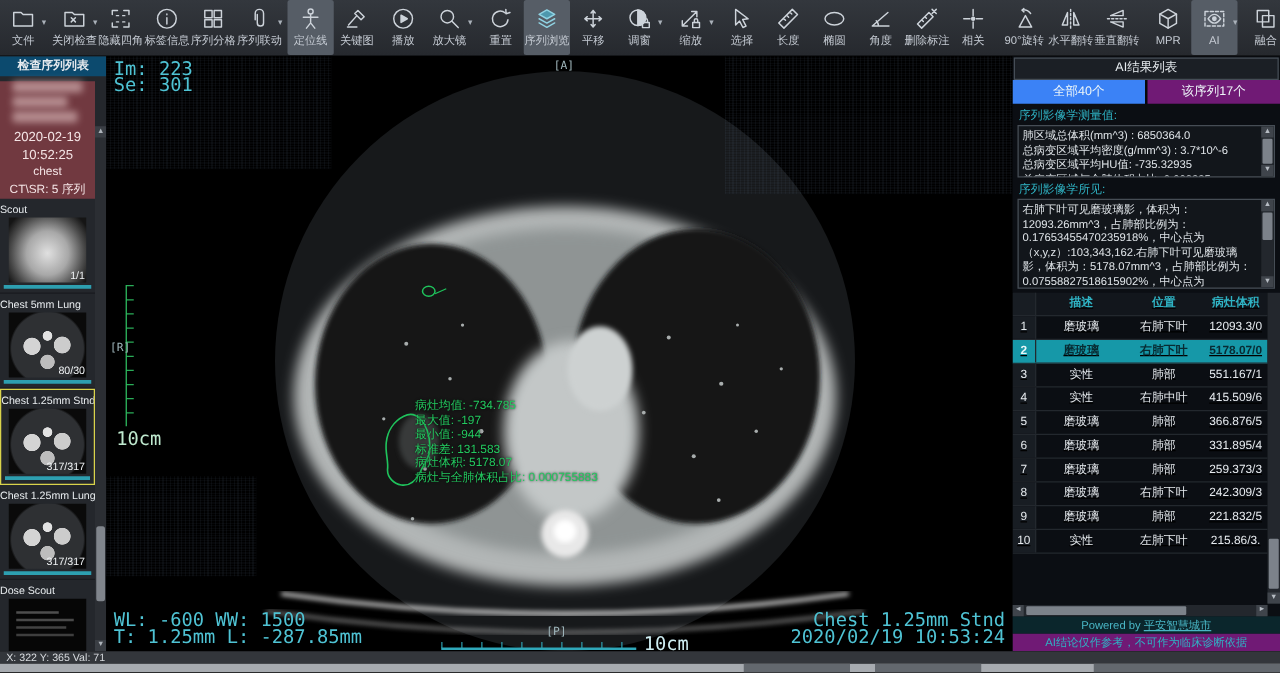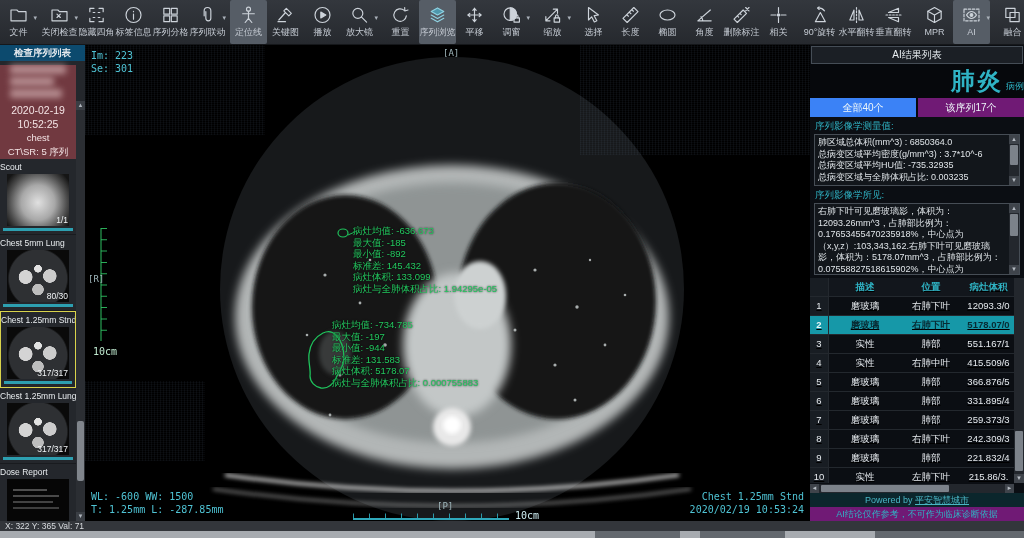--- a/index.html
+++ b/index.html
@@ -54,21 +54,21 @@
     linear-gradient(rgba(140,140,140,.5),rgba(140,140,140,.5)) 6px 16px/46px 2px no-repeat,
     linear-gradient(rgba(140,140,140,.45),rgba(140,140,140,.45)) 6px 22px/40px 2px no-repeat,
     linear-gradient(rgba(130,130,130,.45),rgba(130,130,130,.45)) 6px 28px/46px 2px no-repeat,
     #060606;}
   
   .viewer{position:absolute;left:85px;top:45px;width:725px;height:476px;
     background:#000;overflow:hidden;}
   .noise{position:absolute;opacity:.35;background:
     repeating-linear-gradient(90deg,rgba(100,120,145,.25) 0 1px,transparent 1px 3px),
     repeating-linear-gradient(0deg,rgba(90,110,135,.2) 0 1px,transparent 1px 2px);}
-  .ov{position:absolute;font-size:10px;line-height:13px;color:#4fc3d4;
+  .ov{position:absolute;font-size:15px;line-height:13px;color:#4fc3d4;
     font-family:"DejaVu Sans Mono","Liberation Mono",monospace;white-space:pre;}
   .roi{position:absolute;font-size:9.5px;line-height:11.5px;color:#23c95f;
     white-space:pre;text-shadow:0 0 2px rgba(0,0,0,.9);}
   .orient{color:#9fb6bb;font-size:9px;}
   
   .ai{position:absolute;right:0;top:45px;width:214px;height:476px;
     background:#0b0e13;display:flex;flex-direction:column;overflow:hidden;
     border-left:1px solid #1c2averride;}
   .ai-title{height:16px;line-height:16px;margin:1px 1px 0;border:1px solid #454d56;
     background:#1c2averride;background:#1b1f25;text-align:center;font-size:10px;color:#e8edf1;}
@@ -414,21 +414,21 @@
     <div class="s-bar"></div>
   </div>
   <div class="series-item">
     <div class="s-label">Chest 1.25mm Lung</div>
     <div class="s-thumb thumb-ct">
       <span class="s-count">317/317</span>
     </div>
     <div class="s-bar"></div>
   </div>
   <div class="series-item">
-    <div class="s-label">Dose Report</div>
+    <div class="s-label">Dose Scout</div>
     <div class="s-thumb thumb-dose">
       <span class="s-count">1/1</span>
     </div>
 
   </div>
 
   <div class="sb-scroll">
     <div class="arr">▲</div>
     <div class="sb-thumbbar"></div>
     <div class="arr dn">▼</div>
@@ -503,37 +503,32 @@
   <div class="ov orient" style="left:358px;top:2px">[A]</div>
   <div class="ov orient" style="left:3px;top:228px">[R]</div>
   <div class="ov orient" style="left:352px;top:455px">[P]</div>
   <div class="ov" style="left:8px;top:300px;color:#bfe9cf">10cm</div>
   <div class="ov" style="left:430px;top:464px;color:#cfeef3">10cm</div>
   <div class="ov" style="left:6px;bottom:18px">WL: -600 WW: 1500</div>
   <div class="ov" style="left:6px;bottom:5px">T: 1.25mm L: -287.85mm</div>
   <div class="ov" style="right:6px;bottom:18px;text-align:right">Chest 1.25mm Stnd</div>
   <div class="ov" style="right:6px;bottom:5px;text-align:right">2020/02/19 10:53:24</div>
 
-  <div class="roi" style="left:268px;top:180px"><span>病灶均值: -636.673</span><br><span>最大值: -185</span><br><span>最小值: -892</span><br><span>标准差: 145.432</span><br><span>病灶体积: 133.099</span><br><span>病灶与全肺体积占比: 1.94295e-05</span></div>
   <div class="roi" style="left:247px;top:274px"><span>病灶均值: -734.785</span><br><span>最大值: -197</span><br><span>最小值: -944</span><br><span>标准差: 131.583</span><br><span>病灶体积: 5178.07</span><br><span>病灶与全肺体积占比: 0.000755883</span></div>
 </div>
 
 <div class="ai">
   <div class="ai-title">AI结果列表</div>
-  <div class="ai-diag">
-    <span class="big">肺炎</span>
-    <span class="sub">病例</span>
-  </div>
   <div class="ai-tabs">
     <div class="ai-tab">全部40个</div>
     <div class="ai-tab right">该序列17个</div>
   </div>
 
   <div class="sec-label">序列影像学测量值:</div>
-  <div class="txtbox" style="height:52px">
+  <div class="txtbox" style="height:42px">
     <div class="tline">肺区域总体积(mm^3) : 6850364.0</div>
     <div class="tline">总病变区域平均密度(g/mm^3) : 3.7*10^-6</div>
     <div class="tline">总病变区域平均HU值: -735.32935</div>
     <div class="tline">总病变区域与全肺体积占比: 0.003235</div>
     <div class="vsb">
       <div class="arr">▲</div>
       <div class="thumb" style="top:10px;height:20px"></div>
       <div class="arr dn">▼</div>
     </div>
   </div>
@@ -601,21 +596,21 @@
       <div class="trow">
           <div class="c c-idx">8</div>
           <div class="c c-desc">磨玻璃</div>
           <div class="c c-loc">右肺下叶</div>
           <div class="c c-vol">242.309/3</div>
         </div>
       <div class="trow">
           <div class="c c-idx">9</div>
           <div class="c c-desc">磨玻璃</div>
           <div class="c c-loc">肺部</div>
-          <div class="c c-vol">221.832/4</div>
+          <div class="c c-vol">221.832/5</div>
         </div>
       <div class="trow">
           <div class="c c-idx">10</div>
           <div class="c c-desc">实性</div>
           <div class="c c-loc">左肺下叶</div>
           <div class="c c-vol">215.86/3.</div>
         </div>
 
     </div>
     <div class="vsb">

